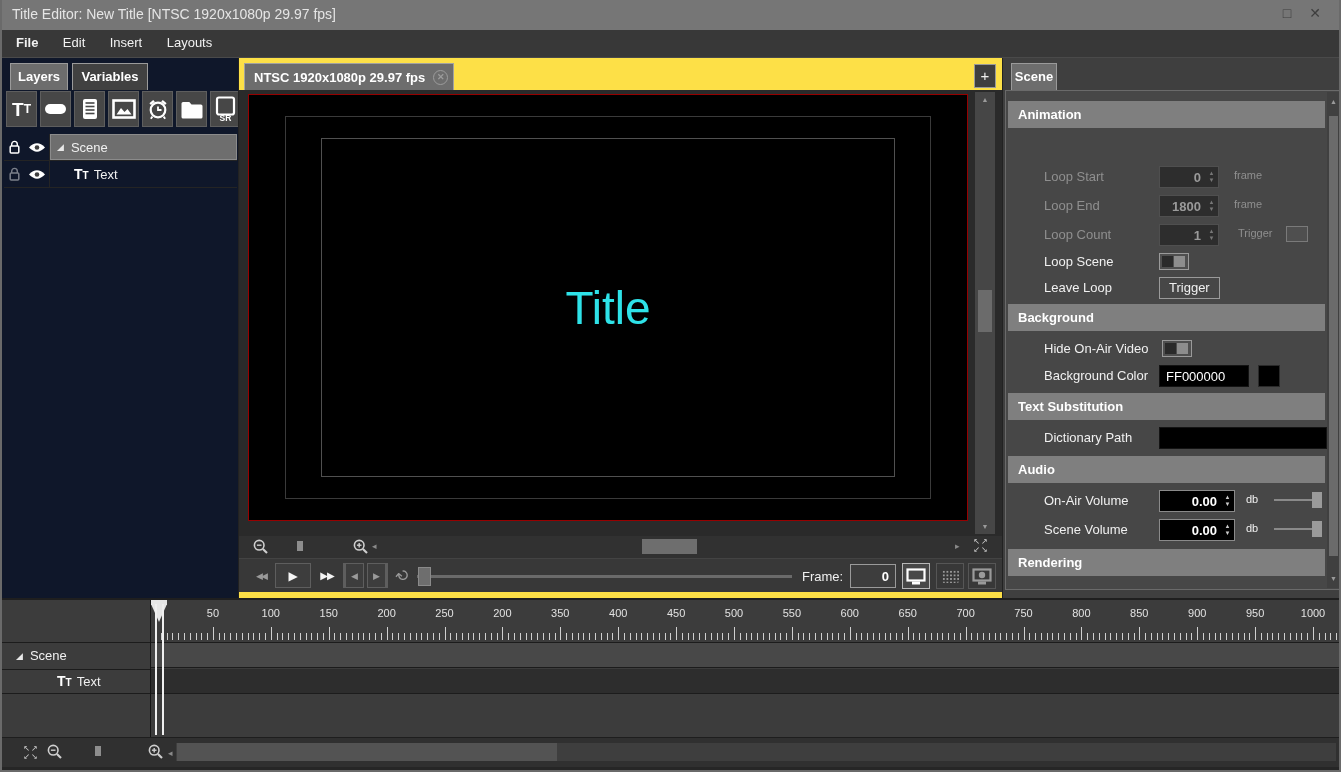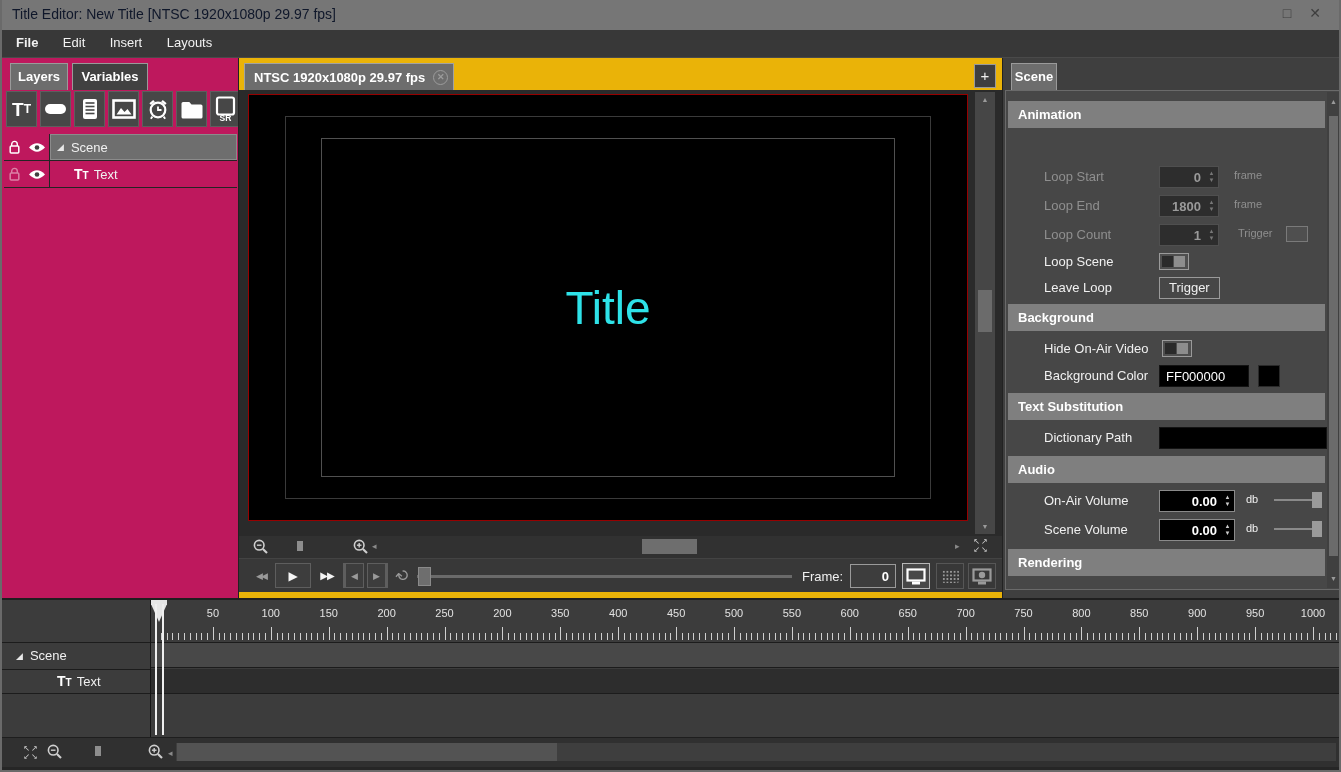--- a/index.html
+++ b/index.html
@@ -2,54 +2,54 @@
 <html><head>
 <meta charset="utf-8">
 <style>
   * { margin:0; padding:0; box-sizing:border-box; font-family:"Liberation Sans", sans-serif; }
   body { background:#222; }
   .app { position:relative; width:1341px; height:772px; background:#3f3f3f; overflow:hidden;
          border-left:2px solid #6a6a6a; border-right:2px solid #6a6a6a; border-bottom:2px solid #6a6a6a; }
 
   
   .titlebar { position:absolute; left:-2px; top:0; width:1343px; height:30px; background:#767676; }
-  .titlebar .title { position:absolute; left:12px; top:6px; font-size:14px; color:#0f172a; }
+  .titlebar .title { position:absolute; left:12px; top:6px; font-size:14px; color:#e5e5e5; }
   .win-btn { position:absolute; top:5px; width:24px; height:20px; text-align:center; font-size:14px; color:#3e3e3e; cursor:default; }
 
   
   .menubar { position:absolute; left:0; top:30px; width:1341px; height:28px; background:#383838; border-bottom:1px solid #4a4a4a; }
   .menu-item { display:inline-block; margin-top:5px; margin-left:20px; font-size:13px; color:#f2f2f2; }
   .menu-item:first-child { margin-left:14px;font-weight:bold; }
 
   
   .ptab { position:absolute; top:5px; height:27px; line-height:25px; text-align:center; font-size:13px; font-weight:bold;
           color:#fff; background:#414141; border:1px solid #9a9a9a; border-bottom:none; }
   .ptab.active { background:#6d6d6d; }
 
   
-  .left-panel { position:absolute; left:0; top:58px; width:237px; height:540px; background:#be185d; border-right:1px solid #222; overflow:hidden; }
+  .left-panel { position:absolute; left:0; top:58px; width:237px; height:540px; background:#0f172a; border-right:1px solid #222; overflow:hidden; }
   .tool-row { position:absolute; left:4px; top:33px; width:240px; height:38px; display:flex; gap:3px; }
   .tool-btn { flex:0 0 31px; height:36px; background:#474747; border:1px solid #5e5e5e; display:flex; align-items:center; justify-content:center; }
   .tt-big { font-size:19px; font-weight:bold; color:#fff; line-height:1; }
   .tt-small { font-size:12px; font-weight:bold; color:#fff; line-height:1; }
   .pill { width:21px; height:10px; background:#fff; border-radius:5px; display:inline-block; }
   .layer-tree { position:absolute; left:2px; top:76px; width:233px; }
   .lrow { position:relative; height:27px; border-bottom:1px solid #242424; display:flex; align-items:stretch; }
   .lcell { width:21px; display:flex; align-items:center; justify-content:center; }
   .lcell.eye { width:24px; }
   .ldivider { width:1px; background:#242424; }
   .lbody { flex:1; display:flex; align-items:center; font-size:13px; color:#f0f0f0; padding-left:6px; }
   .lbody.sel { background:#6e6e6e; border:1px solid #8b8b8b; }
   .expander { font-size:9px; color:#e8e8e8; margin-right:7px; }
   .dim { opacity:.45; }
   .tt-icon-sm .tt-big { font-size:14px; } .tt-icon-sm .tt-small { font-size:10px; }
   .tt-icon-sm { margin-left:18px; margin-right:5px; }
 
   
-  .center-panel { position:absolute; left:237px; top:58px; width:763px; height:540px; background:#eab308; }
+  .center-panel { position:absolute; left:237px; top:58px; width:763px; height:540px; background:#fde047; }
   .center-tab { position:absolute; left:5px; top:5px; width:210px; height:27px; background:#6d6d6d; border:1px solid #a2a2a2; border-bottom:none;
                 display:flex; align-items:center; padding-left:9px; font-size:13px; font-weight:bold; color:#fff; }
   .tab-close { margin-left:8px; width:15px; height:15px; border:1px solid #9c9c9c; border-radius:50%; color:#9c9c9c; font-size:9px;
                line-height:13px; text-align:center; }
   .add-tab { position:absolute; left:735px; top:6px; width:22px; height:24px; background:#3f3f3f; border:1px solid #9a9a9a;
              color:#f0f0f0; font-size:15px; text-align:center; line-height:22px; }
   .preview-area { position:absolute; left:0; top:32px; width:763px; height:446px; background:#2a2a2a; }
   .canvas { position:absolute; left:9px; top:4px; width:720px; height:427px; background:#000; border:1px solid #970000; }
   .safe1 { position:absolute; left:36px; right:36px; top:21px; bottom:21px; border:1px solid #3a3a3a; }
   .safe2 { position:absolute; left:72px; right:72px; top:43px; bottom:43px; border:1px solid #505050; }

